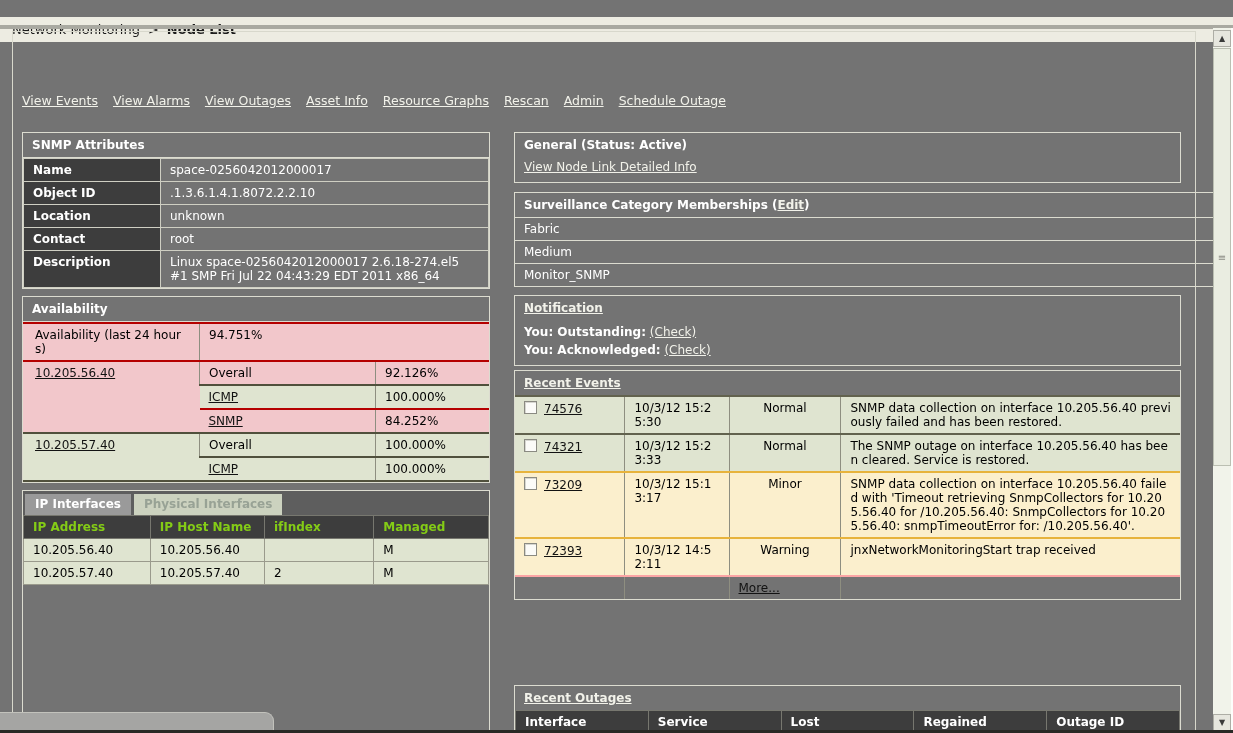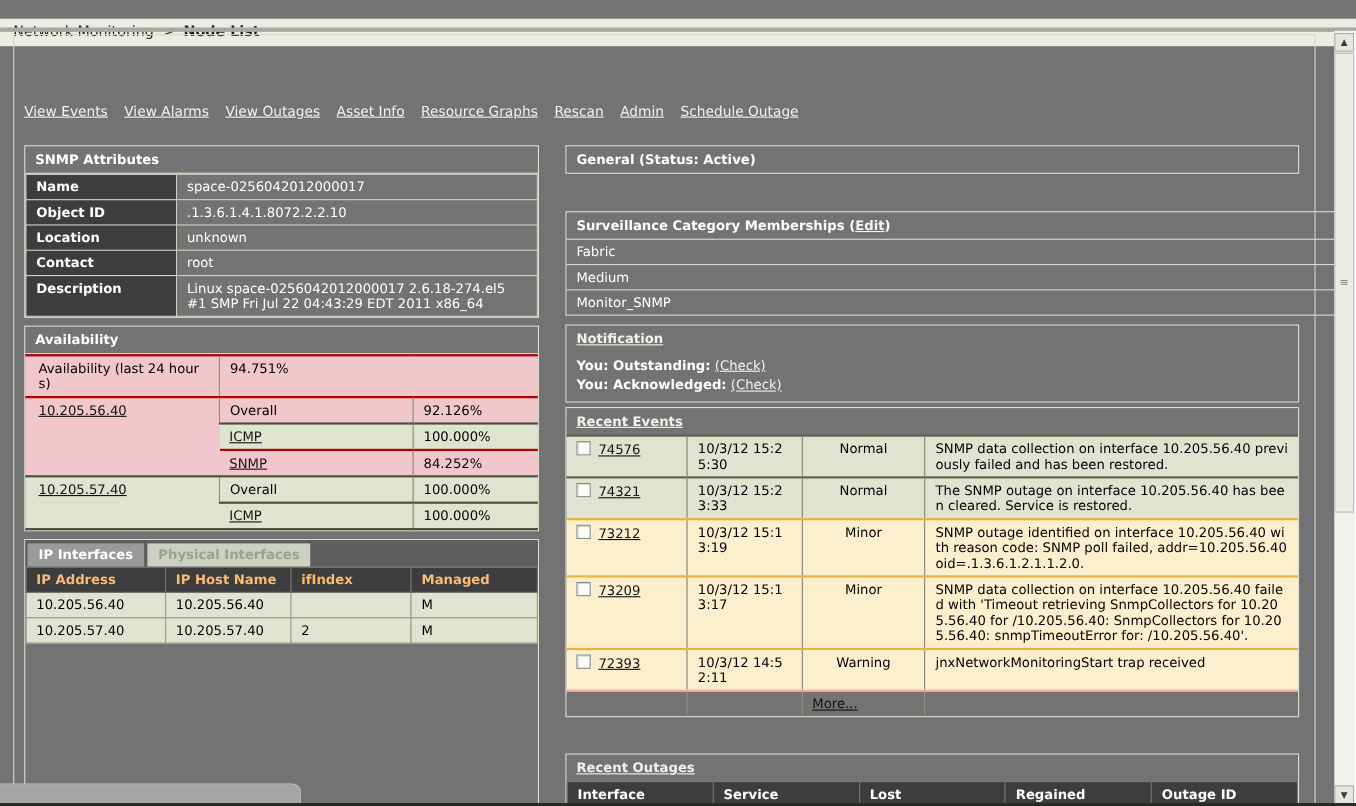--- a/index.html
+++ b/index.html
@@ -40,21 +40,21 @@
   .avail td.cell-pink{background:var(--row_pink_bg,#F2C7CB) !important;}
   .avail td.cell-green{background:var(--row_green_bg,#DFE4D0) !important;}
   .avail .c1{width:155px;padding-left:12px;}
   .avail .c2{width:157px;}
   .break-all{word-break:break-all;}
   
   .tabs-row{display:flex;gap:3px;padding:3px 0 0 2px;background:#5E5E5E;}
   .tab{padding:3px 10px 4px;font-weight:bold;font-size:12px;}
   .tab.active{background:var(--tab_active_bg,#9A9A9A);color:#fff;}
   .tab.inactive{background:var(--tab_inactive_bg,#CCD2BF);color:#98A295;}
-  .grid th{background:var(--dark_cell_bg,#3D3D3D);color:#fdba74;font-weight:bold;border:1px solid #77776F;}
+  .grid th{background:var(--dark_cell_bg,#3D3D3D);color:#84cc16;font-weight:bold;border:1px solid #77776F;}
   .grid td{background:var(--row_green_bg,#DFE4D0);color:#000;border:1px solid #9A9A8C;}
   
   .cat-row{padding:4px 9px;border-top:1px solid var(--panel_border,#DCDCD0);font-size:12px;color:#fff;}
   .notif-line{padding:2px 9px;font-size:12px;color:#fff;}
   .notif-line b{font-weight:bold;}
   
   .ev-table td{border-top:2px solid #62624E;color:#000;}
   .ev-table td + td{border-left:1px solid #8E8E80;}
   .ev-table tr.normal td{background:var(--row_green_bg,#DFE4D0);}
   .ev-table tr.minor td{background:var(--row_cream_bg,#FBEFCD);border-top-color:var(--border_orange,#E7B33C);}
@@ -202,20 +202,23 @@
         <td>10.205.57.40</td>
         <td>2</td>
         <td>M</td>
       </tr>
     </tbody>
       </table>
   </section>
 
   <section class="panel" style="left:514px;top:132px;width:667px;">
     <div class="panel-header noline">General (Status: Active)</div>
+    <div style="padding:3px 9px 8px;">
+      <a class="llink">View Node Link Detailed Info</a>
+    </div>
   </section>
 
   <section class="panel" style="left:514px;top:192px;width:703px;">
     <div class="panel-header"><span>Surveillance Category Memberships (</span><a class="llink" style="font-weight:bold;">Edit</a><span>)</span></div>
     <div class="cat-row" style="border-top:none;">Fabric</div>
     <div class="cat-row">Medium</div>
     <div class="cat-row">Monitor_SNMP</div>
   </section>
 
   <section class="panel" style="left:514px;top:295px;width:667px;padding-bottom:6px;">
@@ -232,26 +235,20 @@
         <td class="ev-c1"><span class="cb"></span><a class="dlink">74576</a></td>
         <td class="ev-c2 break-all">10/3/12 15:25:30</td>
         <td class="ev-c3">Normal</td>
         <td class="ev-c4 break-all">SNMP data collection on interface 10.205.56.40 previously failed and has been restored.</td>
       </tr>
       <tr class="normal">
         <td class="ev-c1"><span class="cb"></span><a class="dlink">74321</a></td>
         <td class="ev-c2 break-all">10/3/12 15:23:33</td>
         <td class="ev-c3">Normal</td>
         <td class="ev-c4 break-all">The SNMP outage on interface 10.205.56.40 has been cleared. Service is restored.</td>
-      </tr>
-      <tr class="minor">
-        <td class="ev-c1"><span class="cb"></span><a class="dlink">73212</a></td>
-        <td class="ev-c2 break-all">10/3/12 15:13:19</td>
-        <td class="ev-c3">Minor</td>
-        <td class="ev-c4 break-all">SNMP outage identified on interface 10.205.56.40 with reason code: SNMP poll failed, addr=10.205.56.40 oid=.1.3.6.1.2.1.1.2.0.</td>
       </tr>
       <tr class="minor">
         <td class="ev-c1"><span class="cb"></span><a class="dlink">73209</a></td>
         <td class="ev-c2 break-all">10/3/12 15:13:17</td>
         <td class="ev-c3">Minor</td>
         <td class="ev-c4 break-all">SNMP data collection on interface 10.205.56.40 failed with 'Timeout retrieving SnmpCollectors for 10.205.56.40 for /10.205.56.40: SnmpCollectors for 10.205.56.40: snmpTimeoutError for: /10.205.56.40'.</td>
       </tr>
       <tr class="minor">
         <td class="ev-c1"><span class="cb"></span><a class="dlink">72393</a></td>
         <td class="ev-c2 break-all">10/3/12 14:52:11</td>

